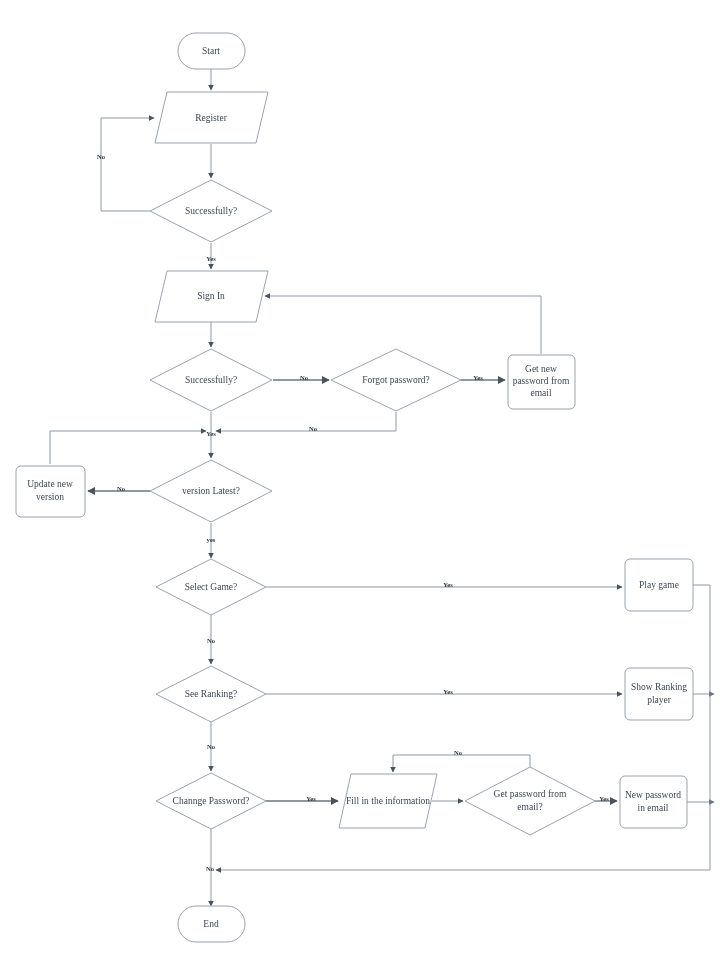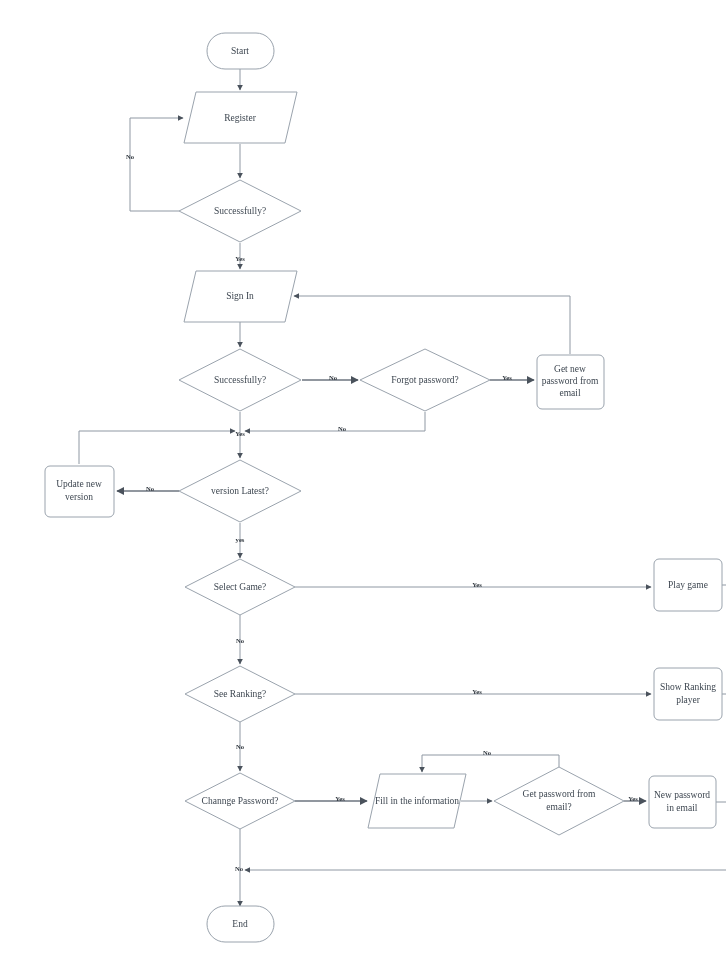--- a/index.html
+++ b/index.html
@@ -10,21 +10,20 @@
   body {
     width: 726px;
     height: 957px;
     font-family: "Liberation Serif", "DejaVu Serif", serif;
     overflow: hidden;
   }
   #flowchart-root {
     position: relative;
     width: 640px;
     height: 957px;
-    margin-left: 29px;
   }
   svg#flow-svg {
     display: block;
     width: 726px;
     height: 957px;
   }
   .node-shape {
     fill: #ffffff;
     stroke: #9aa3ad;
     stroke-width: 1;

